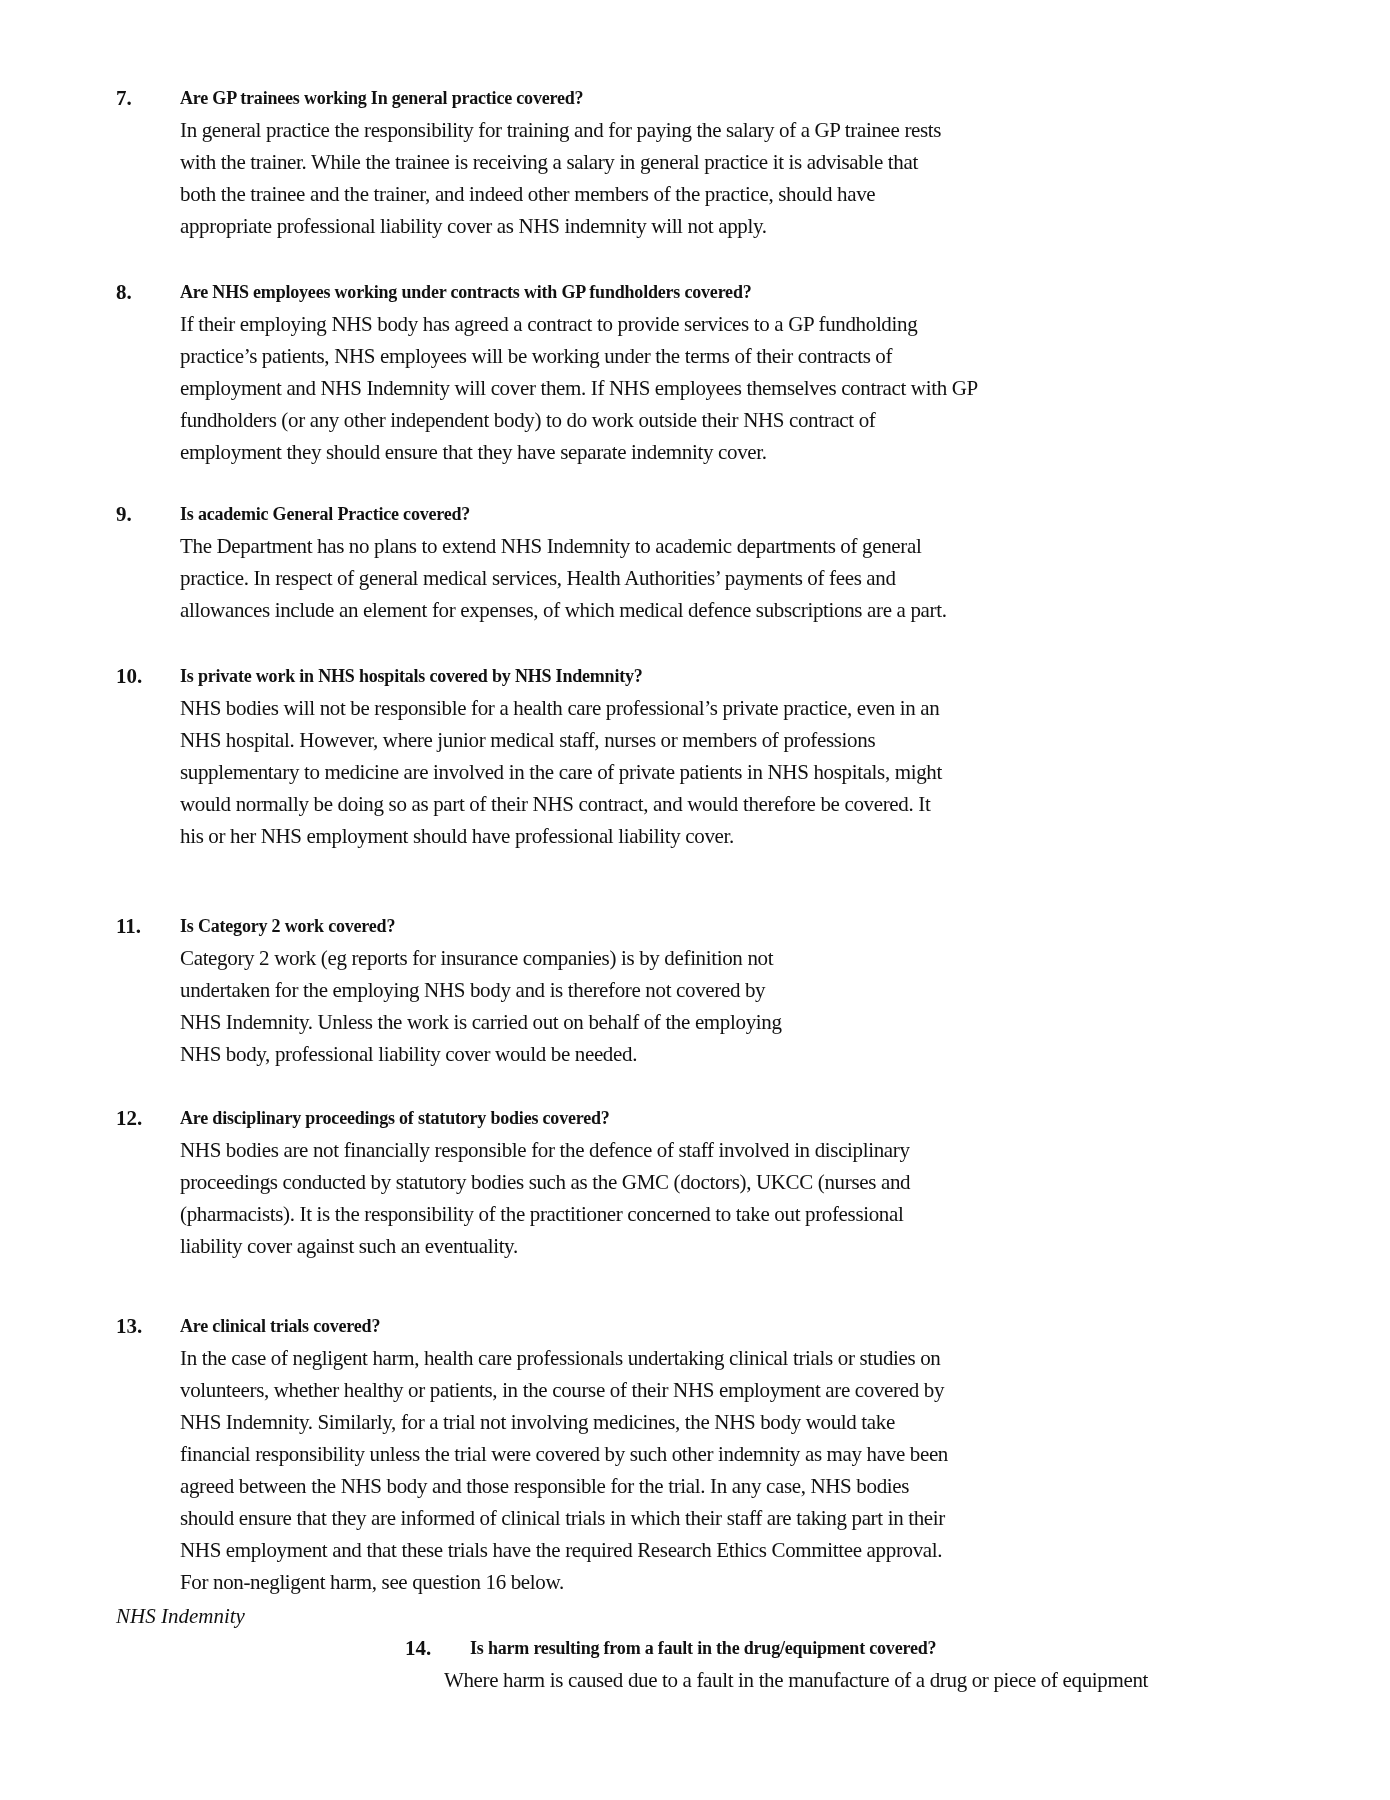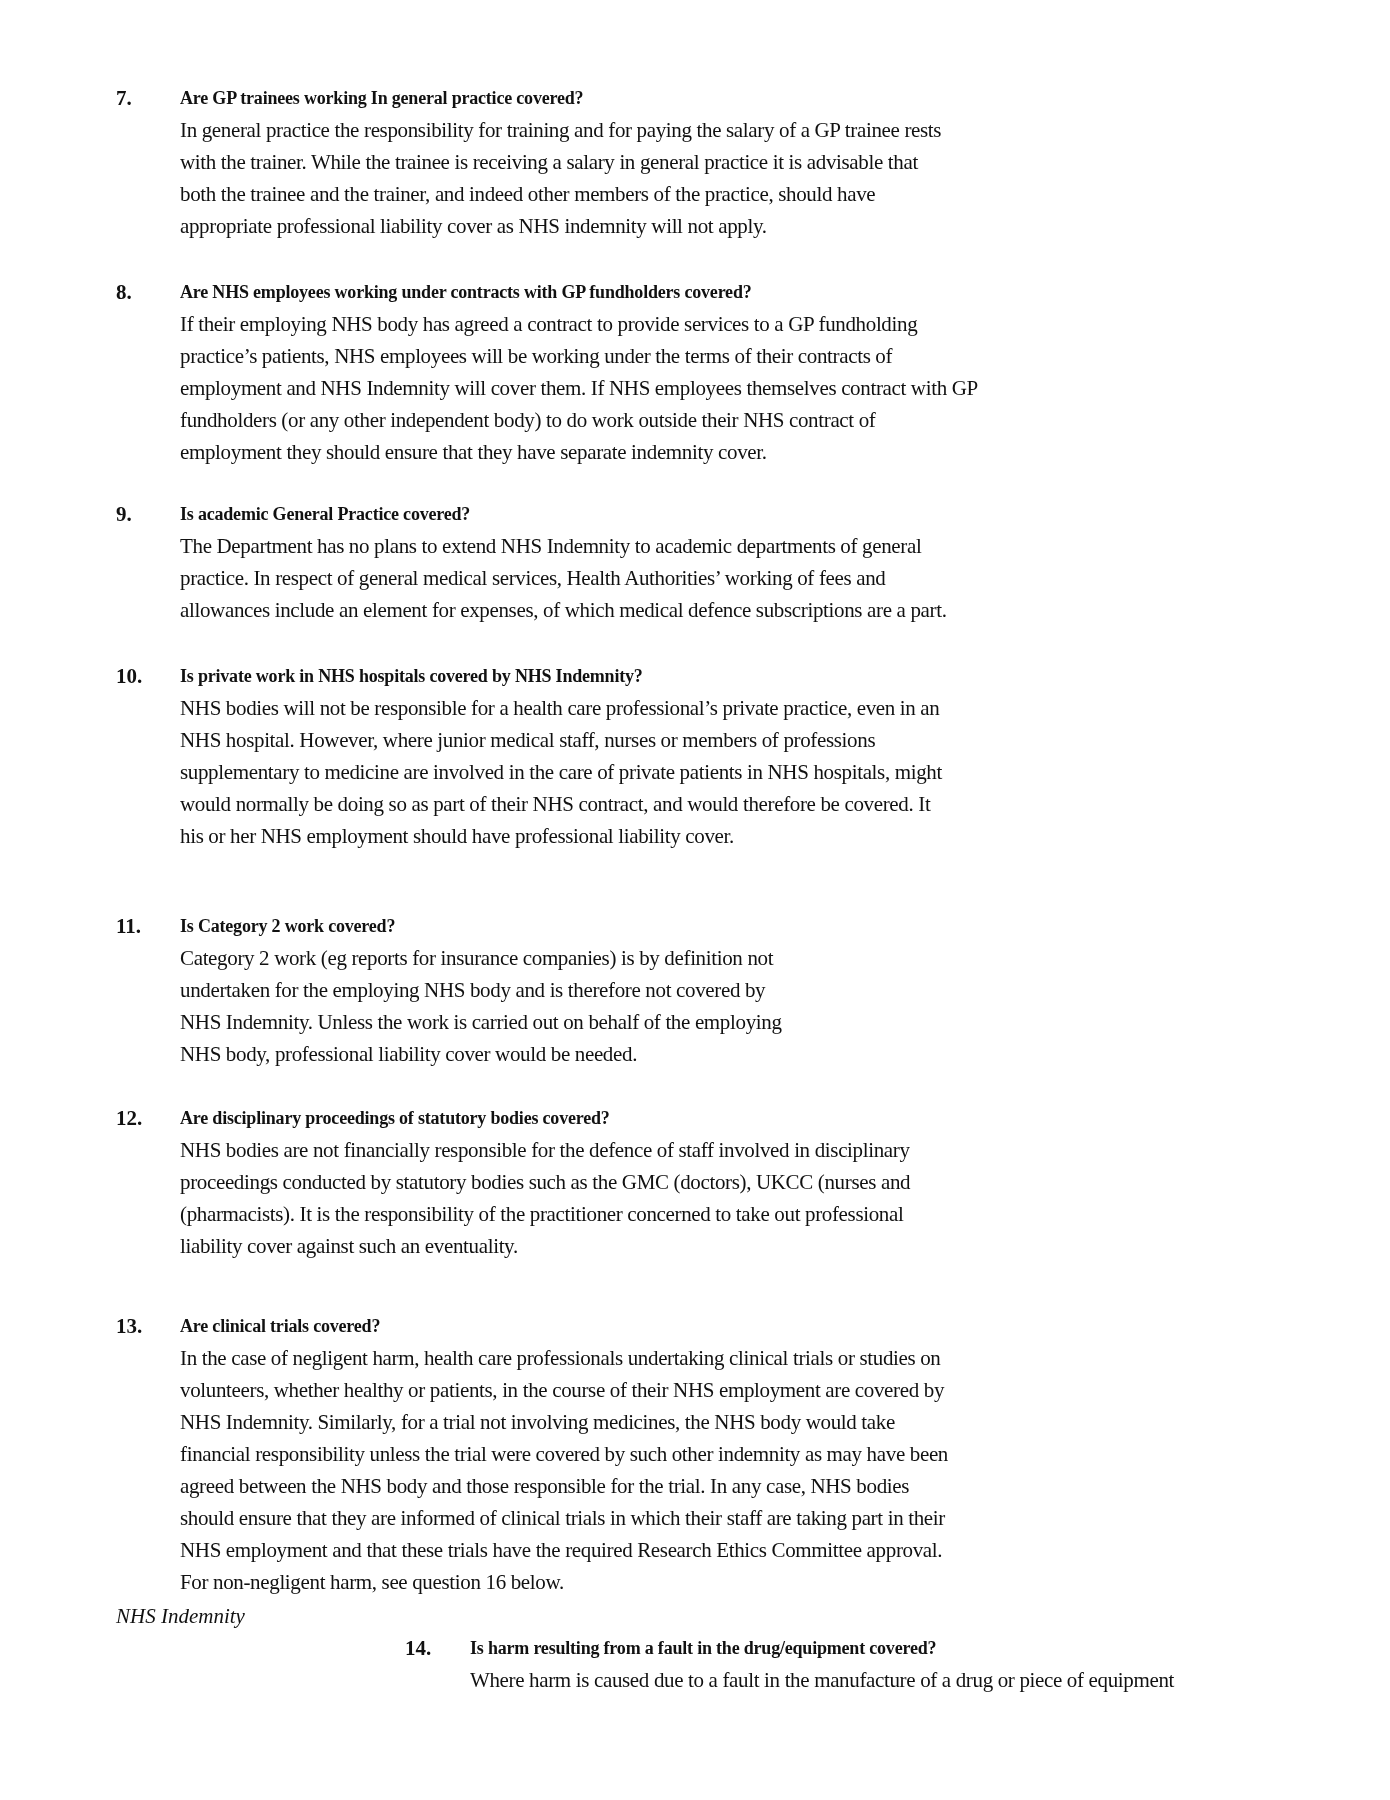--- a/index.html
+++ b/index.html
@@ -68,21 +68,21 @@
     #q7  { top: 82px; }
     #q8  { top: 276px; }
     #q9  { top: 498px; }
     #q10 { top: 660px; }
     #q11 { top: 910px; }
     #q12 { top: 1102px; }
     #q13 { top: 1310px; }
     #q14 { top: 1632px; }
     #q14 .qnum  { left: 405px; }
     #q14 .qtitle { left: 470px; }
-    #q14 .qbody { left: 470px; }
+    #q14 .qbody { left: 444px; }
   </style>
 </head>
 <body>
 
 <div class="page">
 
   <div class="qa" id="q7">
     <span class="qnum">7.</span>
     <span class="qtitle">Are GP trainees working In general practice covered?</span>
     <div class="qbody">
@@ -103,21 +103,21 @@
       <span class="line">fundholders (or any other independent body) to do work outside their NHS contract of</span>
       <span class="line">employment they should ensure that they have separate indemnity cover.</span>
     </div>
   </div>
 
   <div class="qa" id="q9">
     <span class="qnum">9.</span>
     <span class="qtitle">Is academic General Practice covered?</span>
     <div class="qbody">
       <span class="line">The Department has no plans to extend NHS Indemnity to academic departments of general</span>
-      <span class="line">practice. In respect of general medical services, Health Authorities’ working of fees and</span>
+      <span class="line">practice. In respect of general medical services, Health Authorities’ payments of fees and</span>
       <span class="line">allowances include an element for expenses, of which medical defence subscriptions are a part.</span>
     </div>
   </div>
 
   <div class="qa" id="q10">
     <span class="qnum">10.</span>
     <span class="qtitle">Is private work in NHS hospitals covered by NHS Indemnity?</span>
     <div class="qbody">
       <span class="line">NHS bodies will not be responsible for a health care professional’s private practice, even in an</span>
       <span class="line">NHS hospital. However, where junior medical staff, nurses or members of professions</span>

